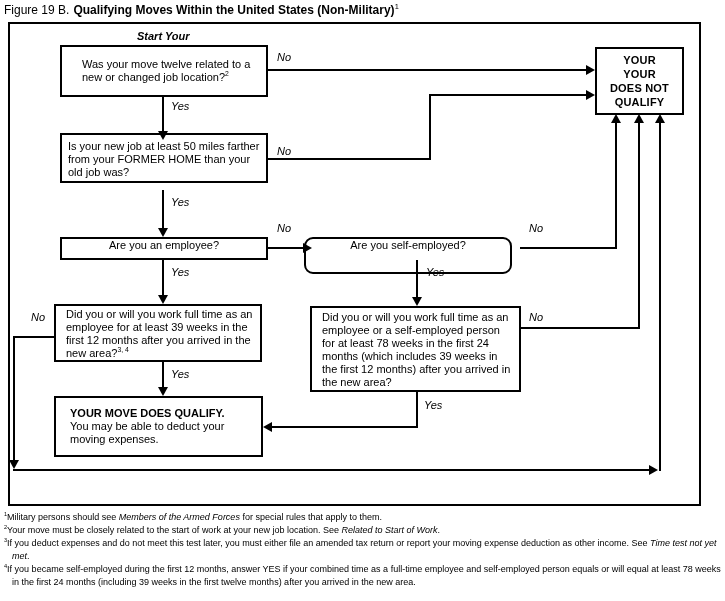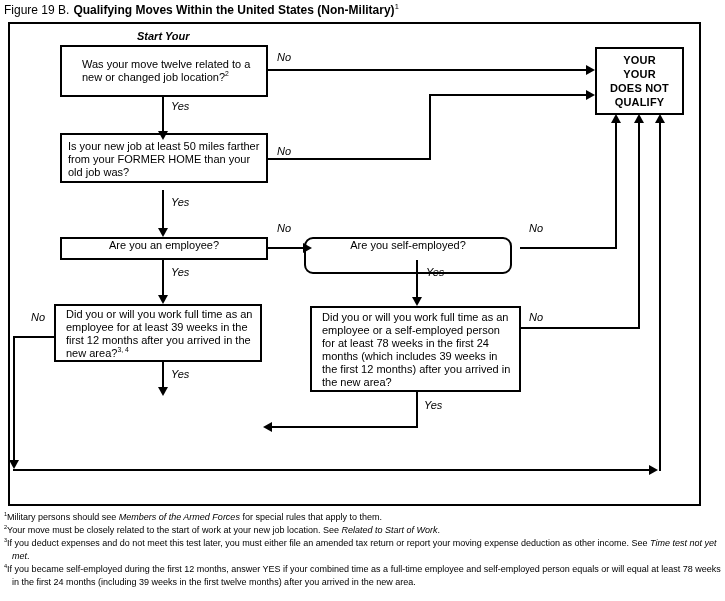--- a/index.html
+++ b/index.html
@@ -73,20 +73,24 @@
     <span>Did you or will you work full time as an employee or a self-employed person for at least 78 weeks in the first 24 months (which includes 39 weeks in the first 12 months) after you arrived in the new area?</span>
   </div>
 
   <div class="bx" id="dnq" style="left:595px; top:47px; width:89px; height:68px;">
     <div>YOUR</div>
     <div>YOUR</div>
     <div>DOES NOT</div>
     <div>QUALIFY</div>
   </div>
 
+  <div class="bx" id="qualify" style="left:54px; top:396px; width:209px; height:61px; padding:9px 8px 0 14px;">
+    <div class="q-title">YOUR MOVE DOES QUALIFY.</div>
+    <div>You may be able to deduct your moving expenses.</div>
+  </div>
 
   <div class="ln" style="left:162px; top:96px; width:2px; height:37px;"></div>
   <div class="ah ah-d" style="left:158px; top:131px;"></div>
 
   <div class="ln" style="left:268px; top:69px; width:320px; height:2px;"></div>
   <div class="ah ah-r" style="left:586px; top:65px;"></div>
 
   <div class="ln" style="left:268px; top:158px; width:163px; height:2px;"></div>
   <div class="ln" style="left:429px; top:94px; width:2px; height:66px;"></div>
   <div class="ln" style="left:429px; top:94px; width:159px; height:2px;"></div>

